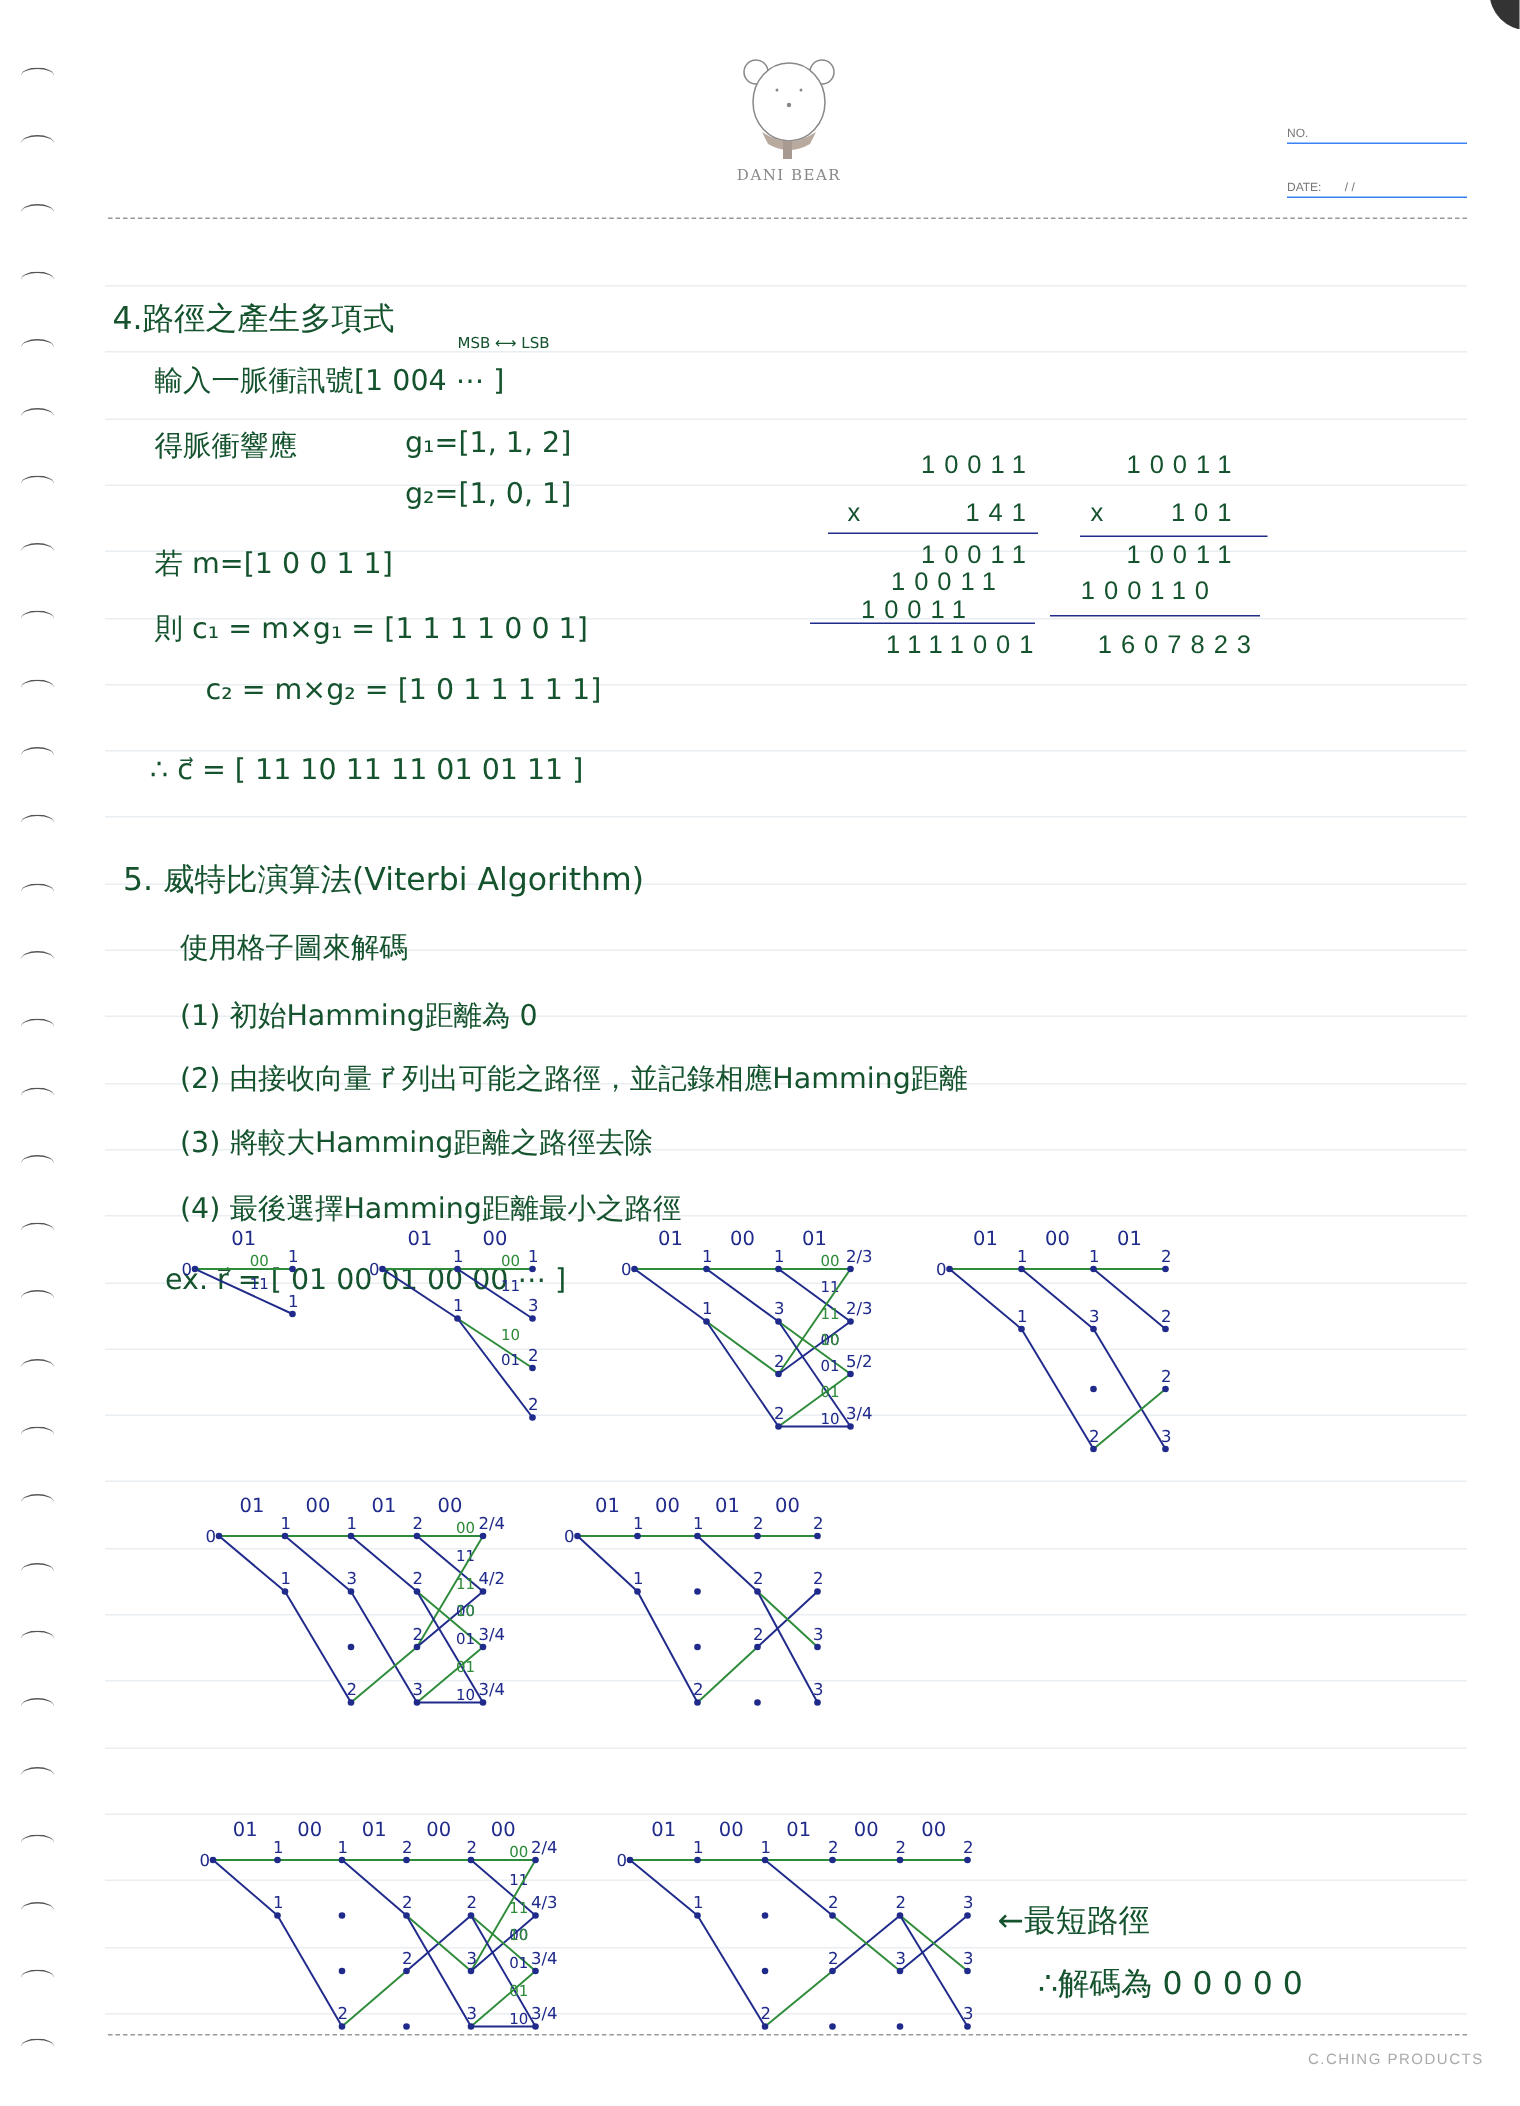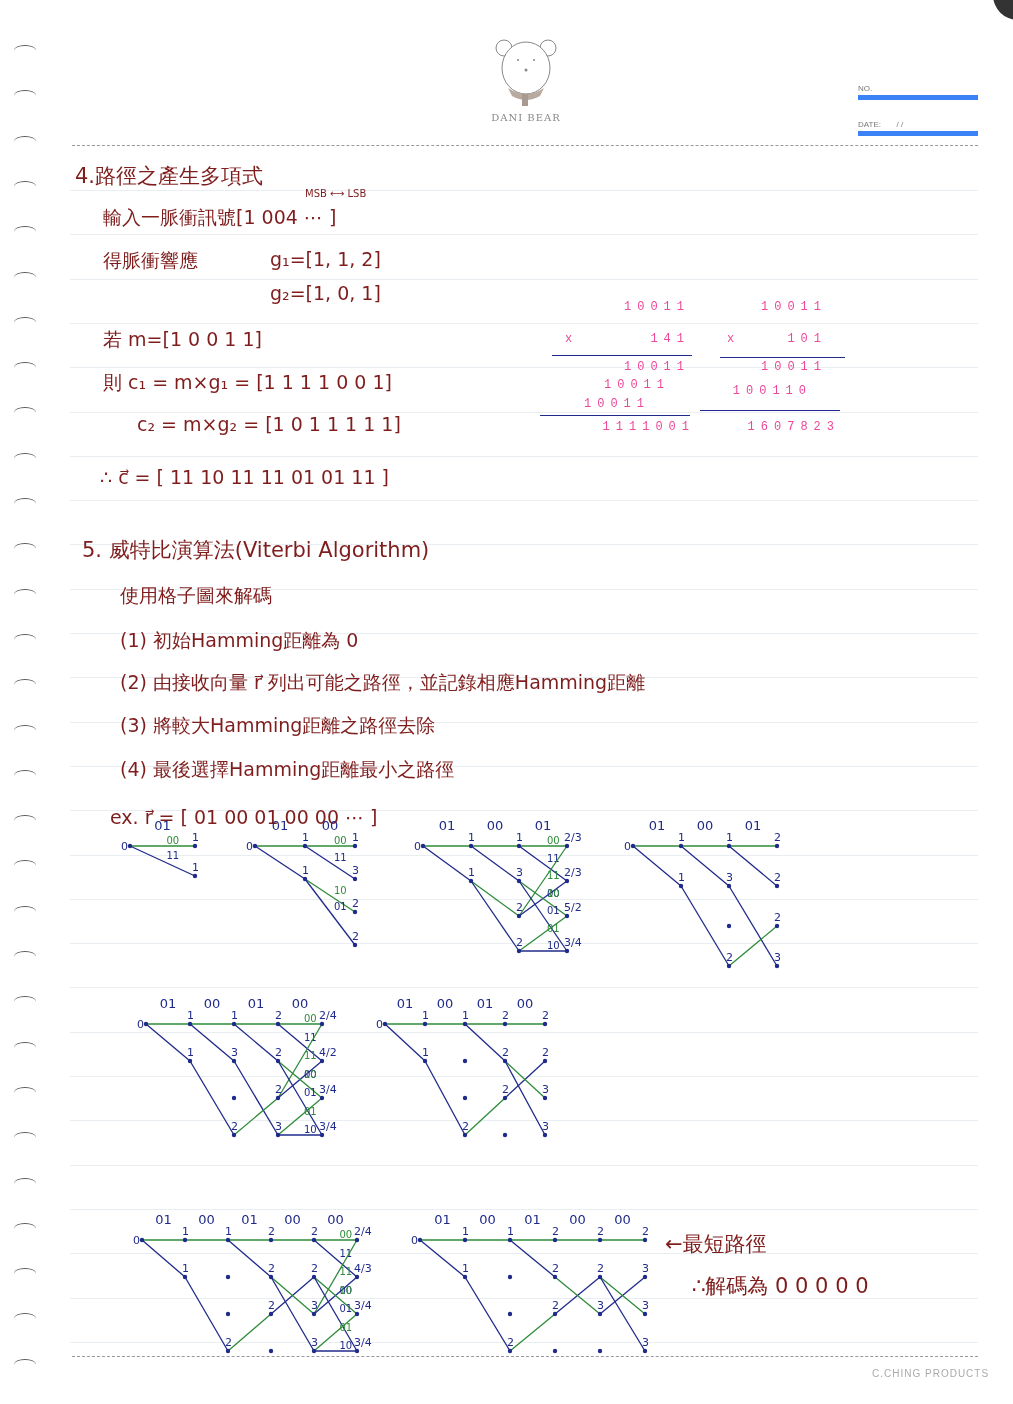--- a/index.html
+++ b/index.html
@@ -3,27 +3,27 @@
 <meta charset="utf-8">
 <style>
   html,body{margin:0;padding:0;background:#fff;}
   body{width:1013px;height:1404px;position:relative;overflow:hidden;font-family:"DejaVu Sans",sans-serif;color:#1f2a8a;}
   .ring{position:absolute;left:14px;width:22px;height:10px;border-top:1.5px solid #555;border-radius:50% 50% 0 0;}
   .ruled{position:absolute;left:70px;right:35px;height:0;border-top:1px solid #e9eef2;}
   .header-rule{position:absolute;left:72px;top:145px;width:906px;border-top:1.5px dashed #999;}
   .footer-rule{position:absolute;left:72px;top:1356px;width:906px;border-top:1.5px dashed #999;}
   .logo{position:absolute;left:490px;top:38px;width:72px;text-align:center;}
   .logo-text{font-family:"DejaVu Serif",serif;font-size:10px;color:#888;letter-spacing:1px;margin-top:2px;}
-  .meta{position:absolute;left:858px;font-family:"Liberation Sans",sans-serif;font-size:8px;color:#777;width:120px;border-bottom:5px solid #3b82f6;padding-bottom:2px;}
+  .meta{position:absolute;left:858px;font-family:"Liberation Sans",sans-serif;font-size:8px;color:#777;width:120px;border-bottom:1px solid #3b82f6;padding-bottom:2px;}
   .corner{position:absolute;right:-30px;top:-30px;width:50px;height:50px;border-radius:50%;background:#333;}
-  .hw{position:absolute;font-family:"DejaVu Sans",sans-serif;color:#7f1d1d;white-space:nowrap;}
+  .hw{position:absolute;font-family:"DejaVu Sans",sans-serif;color:#14532d;white-space:nowrap;margin-top:36px;}
   .h1{font-size:21px;}
   .body{font-size:19px;}
   .small{font-size:10px;}
-  .calc{position:absolute;font-family:Liberation Mono, monospace;font-size:12px;color:#ec4899;text-align:right;letter-spacing:6px;}
+  .calc{position:absolute;font-family:Liberation Sans, sans-serif;font-size:17px;color:#14532d;text-align:right;letter-spacing:6px;}
   .calc-line{position:absolute;border-top:1.5px solid #1f2a8a;}
   .footer-brand{position:absolute;left:872px;top:1368px;font-family:"Liberation Sans",sans-serif;font-size:10px;color:#aaa;letter-spacing:1px;text-align:center;}
   svg.trellis{position:absolute;overflow:visible;}
   svg text{font-family:"DejaVu Sans",sans-serif;}
 </style>
 </head>
 <body>
 
 <div id="rings">
     <div class="ring" style="top: 45px;"></div>

